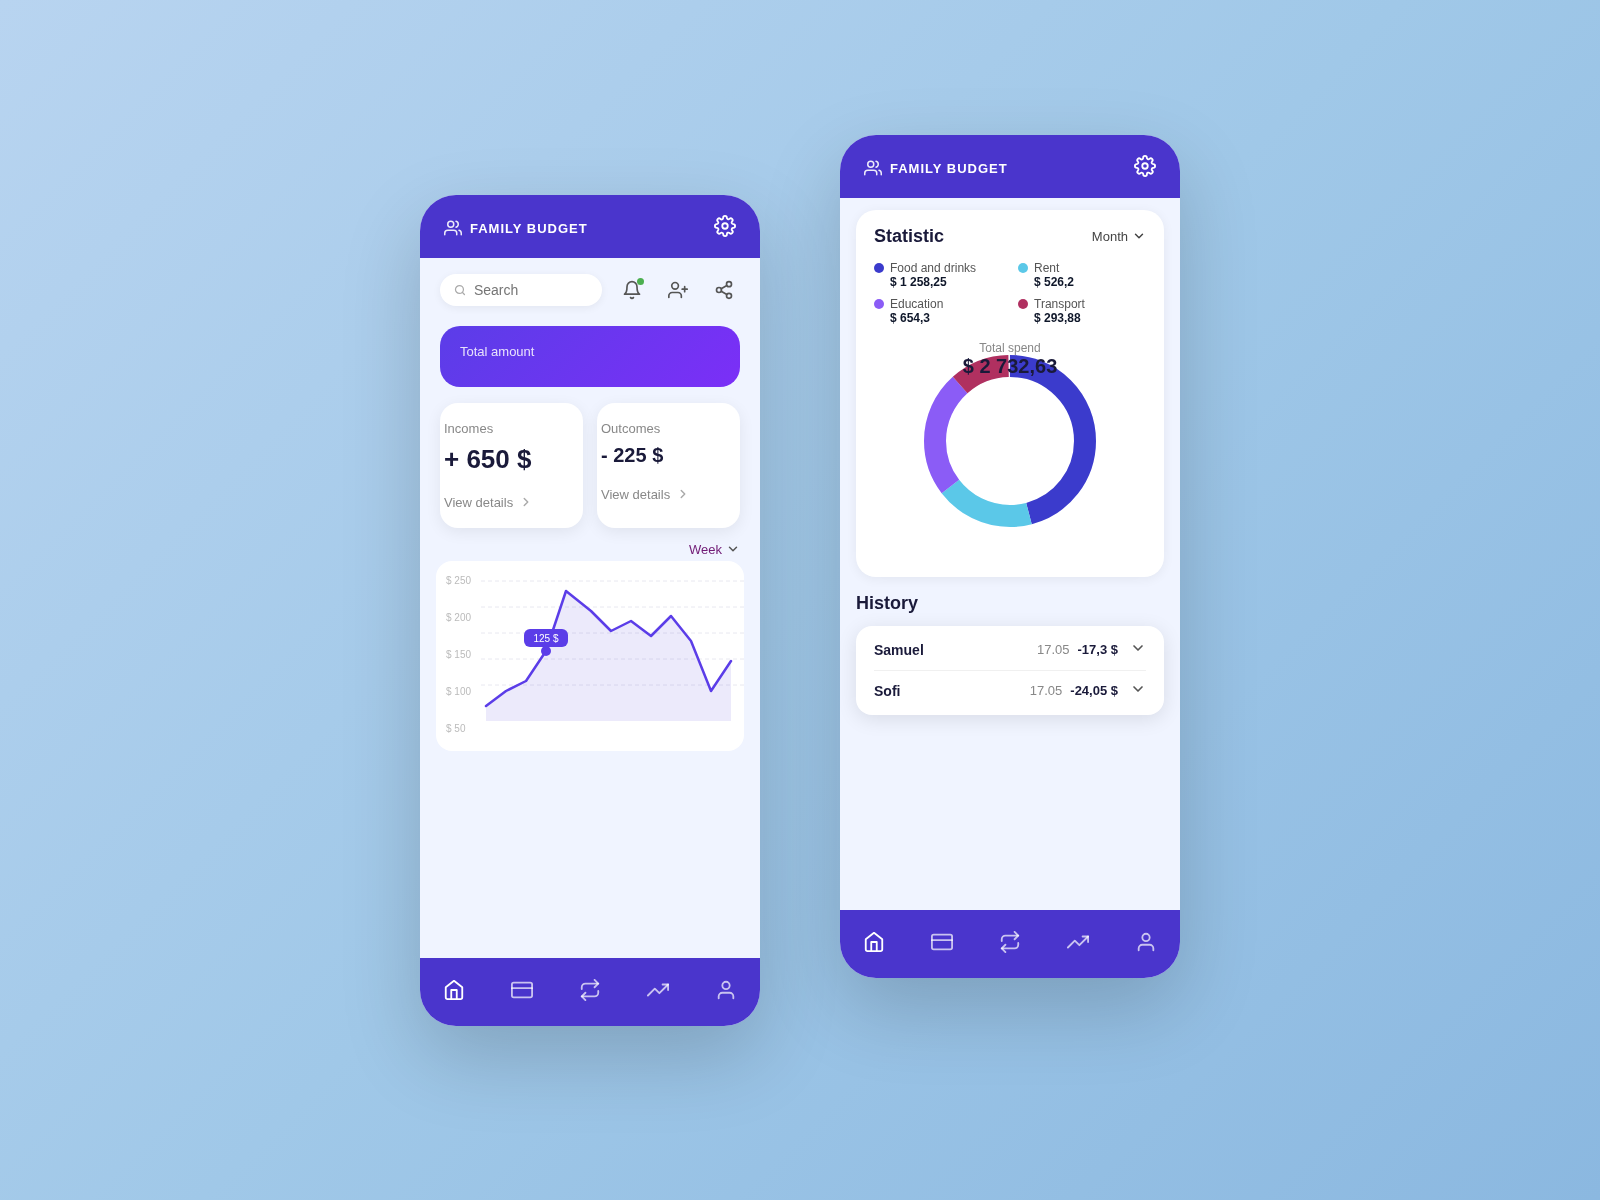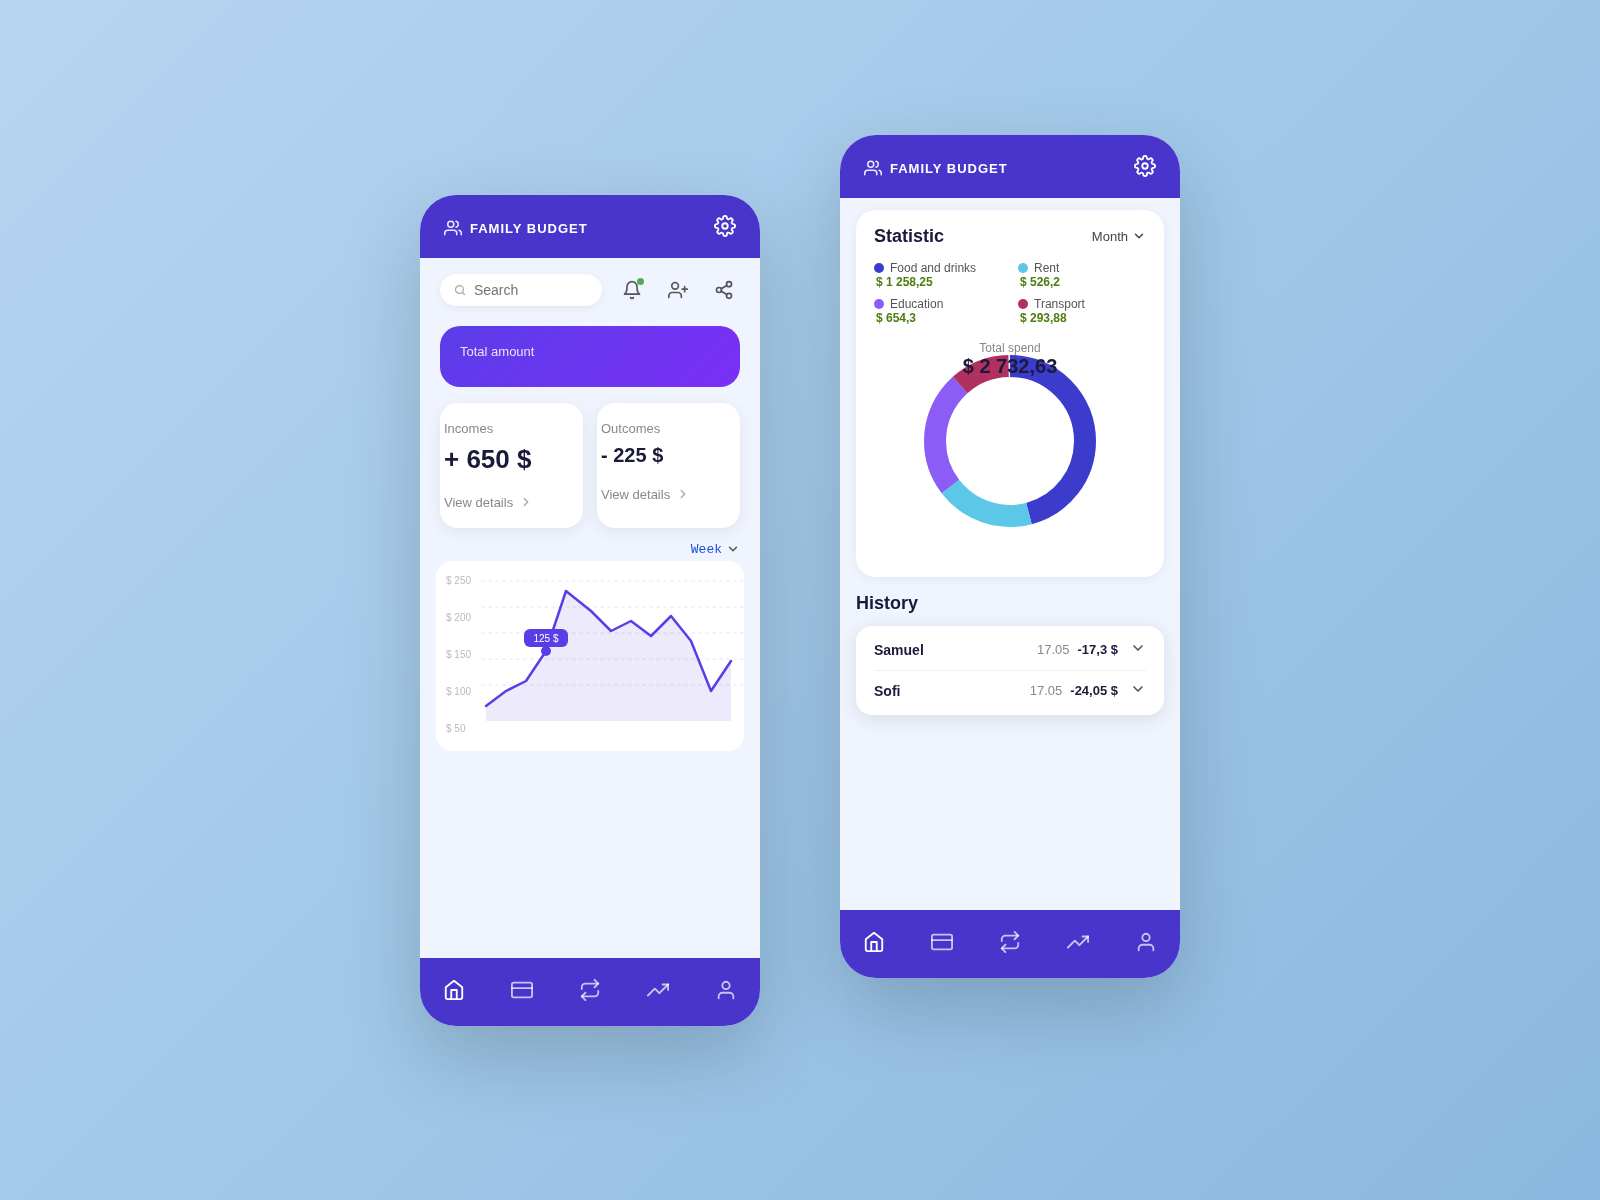--- a/index.html
+++ b/index.html
@@ -164,24 +164,23 @@
       color: #888;
       cursor: pointer;
     }
 
     .week-row {
       display: flex;
       align-items: center;
       justify-content: flex-end;
       padding: 14px 20px 4px;
       font-size: 13px;
-      color: #1d4ed8;
+      color: #701a75;
       cursor: pointer;
       gap: 4px;
-      font-family: Liberation Mono, monospace;
     }
 
     
     .bottom-nav {
       background: #4a35cc;
       display: flex;
       justify-content: space-around;
       align-items: center;
       padding: 14px 0 18px;
     }
@@ -251,23 +250,23 @@
     }
 
     .legend-dot {
       width: 10px;
       height: 10px;
       border-radius: 50%;
     }
 
     .legend-amount {
       font-size: 12px;
-      color: #4d7c0f;
+      color: #0f172a;
       font-weight: 600;
-      margin-left: 2px;
+      margin-left: 16px;
     }
 
     .donut-container {
       display: flex;
       justify-content: center;
       align-items: flex-start;
       height: 220px;
       position: relative;
     }
 

